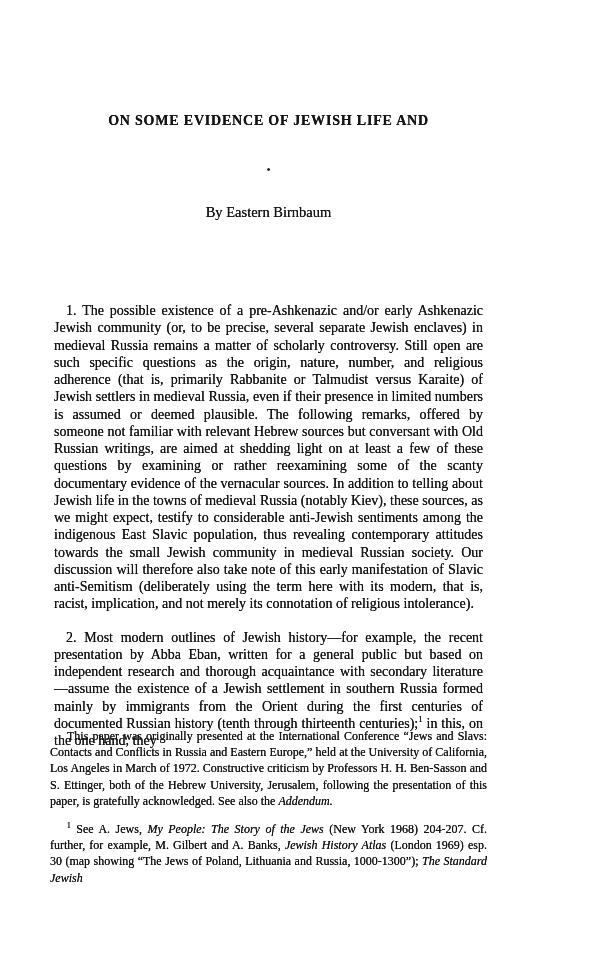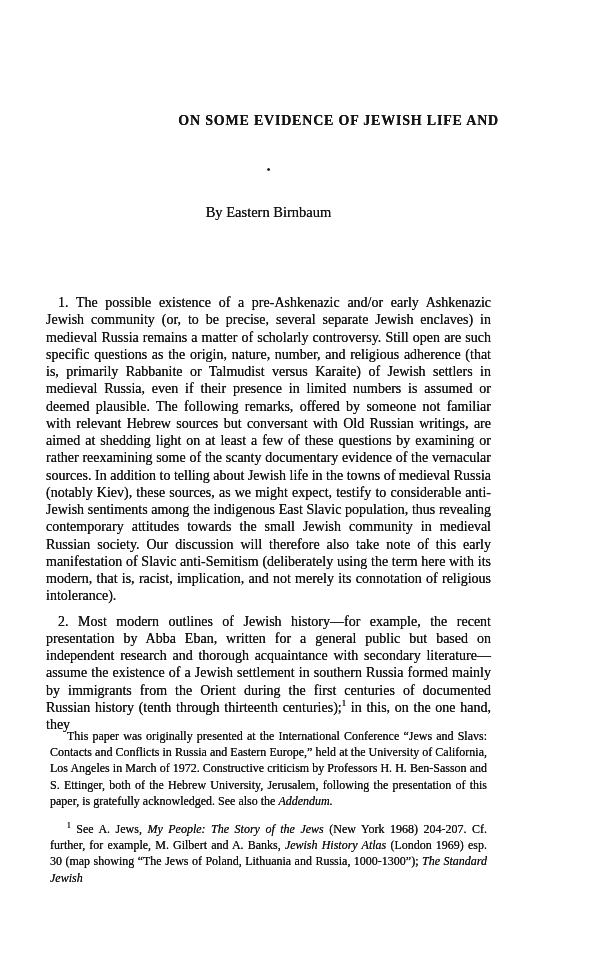--- a/index.html
+++ b/index.html
@@ -16,42 +16,42 @@
   .title {
     top: 108px;
     text-align: center;
     font-weight: 700;
     font-size: 14px;
     line-height: 26px;
     letter-spacing: 0.8px;
     margin: 0;
     text-shadow: 0 0 0.4px currentColor;
   }
-  .title .tline { display: block; text-align: right; }
+  .title .tline { display: block; }
   .separator-dot {
     top: 163px;
     text-align: center;
     font-size: 12px;
     line-height: 14px;
   }
   .byline {
     top: 204px;
     text-align: center;
     font-size: 14.5px;
     line-height: 16px;
     text-shadow: 0 0 0.3px currentColor;
   }
   .body-text {
     top: 286px;
     font-size: 14px;
     line-height: 17.25px;
     text-align: justify;
     text-shadow: 0 0 0.35px currentColor;
   }
-  .body-text p { margin: 8px; text-indent: 12px; }
+  .body-text p { margin: 16px; text-indent: 12px; }
   .footnotes {
     top: 716px;
     font-size: 12px;
     line-height: 16.2px;
     text-align: justify;
     text-shadow: 0 0 0.3px currentColor;
   }
   .footnotes p { margin: 12px; text-indent: 17px; }
   sup { font-size: 62%; vertical-align: super; line-height: 0; }
   i { font-style: italic; }

